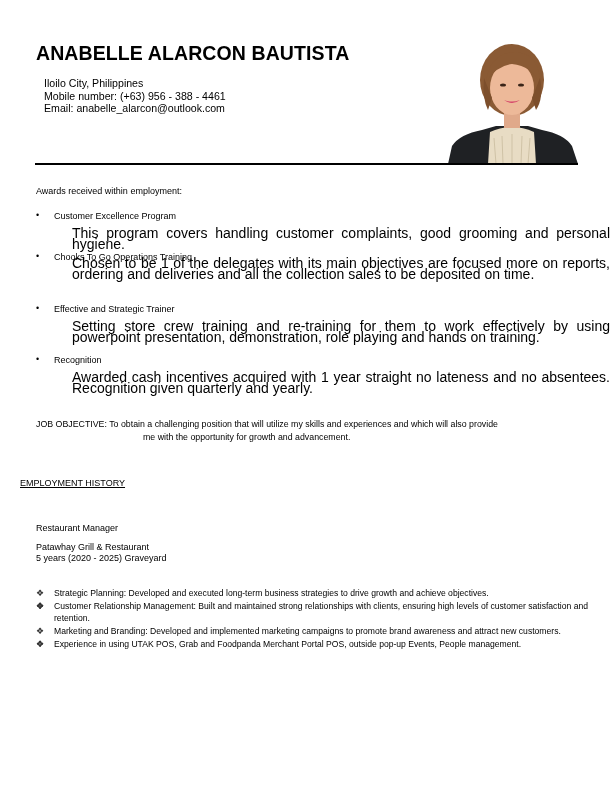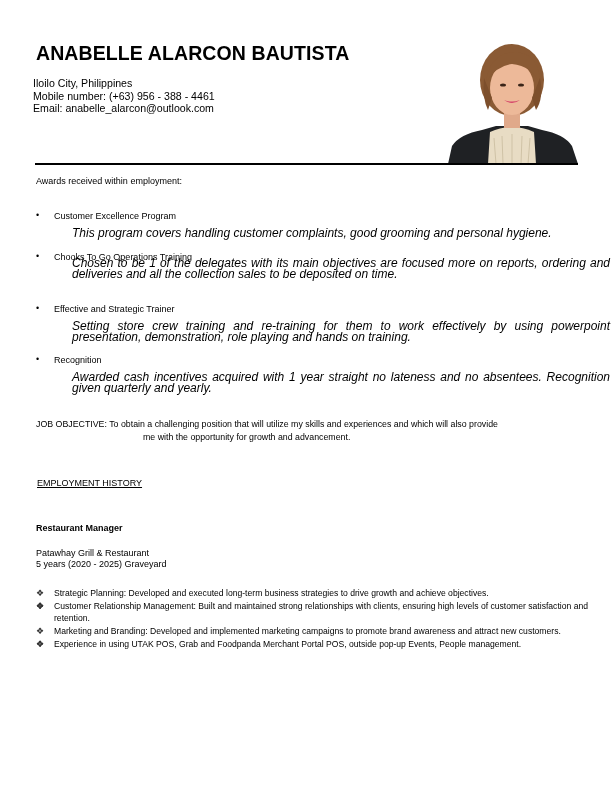--- a/index.html
+++ b/index.html
@@ -5,40 +5,40 @@
     html, body { margin: 0; padding: 0; background: #ffffff; }
     body {
       width: 612px; height: 792px; position: relative; overflow: hidden;
       font-family: "Liberation Sans", sans-serif; color: #000;
     }
     .abs { position: absolute; }
     .name {
       left: 36px; top: 42px; font-size: 19.5px; font-weight: bold;
       letter-spacing: 0.1px; white-space: nowrap;
     }
-    .contact { left: 33px; top: 77px; font-size: 10.6px; line-height: 12.6px; }
+    .contact { left: 44px; top: 77px; font-size: 10.6px; line-height: 12.6px; }
     .contact div { white-space: nowrap; }
     .photo {
       left: 446px; top: 38px; width: 132px; height: 126px; overflow: hidden;
       background: #ffffff;
     }
     .rule { left: 35px; top: 163px; width: 543px; height: 2px; background: #000; }
     .small { font-size: 9px; line-height: 11px; }
-    .awards-title { left: 36px; top: 176px; }
+    .awards-title { left: 36px; top: 186px; }
     .award { position: absolute; left: 36px; width: 540px; }
     .award .bullet { position: absolute; left: 0; top: -1px; font-size: 9px; }
     .award .title { position: absolute; left: 18px; top: 0; white-space: nowrap; }
     .award .desc {
       position: absolute; left: 36px; width: 538px; text-align: justify;
-      font-size: 12px; line-height: 10.6px; font-style: italic;
+      font-size: 14px; line-height: 10.6px;
     }
     .objective { left: 36px; top: 418px; width: 545px; font-size: 8.8px; line-height: 13px; }
     .objective .label { white-space: nowrap; }
     .objective .line2 { padding-left: 107px; }
-    .emp-head { left: 37px; top: 478px; text-decoration: underline; white-space: nowrap; }
+    .emp-head { left: 20px; top: 478px; text-decoration: underline; white-space: nowrap; }
     .job { left: 36px; top: 523px; }
     .job div { white-space: nowrap; }
     .resp { left: 36px; top: 588px; width: 552px; }
     .resp-item { position: relative; padding-left: 18px; font-size: 8.6px; line-height: 11.2px; margin-bottom: 2.2px; text-align: justify; }
     .resp-item .diamond {
       position: absolute; left: 0; top: 0; font-size: 9px; color: #333;
     }
   </style>
 </head>
 <body>
@@ -109,21 +109,21 @@
   <div>
     <span class="label">JOB OBJECTIVE:</span>
     <span>To obtain a challenging position that will utilize my skills and experiences and which will also provide</span>
   </div>
   <div class="line2">me with the opportunity for growth and advancement.</div>
 </div>
 
 <div class="abs small emp-head">EMPLOYMENT HISTORY</div>
 
 <div class="abs small job">
-  <div style="margin-bottom:14px;font-weight:bold;">Restaurant Manager</div>
+  <div style="margin-bottom:8px;">Restaurant Manager</div>
   <div>Patawhay Grill &amp; Restaurant</div>
   <div>5 years (2020 - 2025) Graveyard</div>
 </div>
 
 <div class="abs resp">
   <div class="resp-item">
     <span class="diamond">❖</span>
     <span>Strategic Planning: Developed and executed long-term business strategies to drive growth and achieve objectives.</span>
   </div>
   <div class="resp-item">

